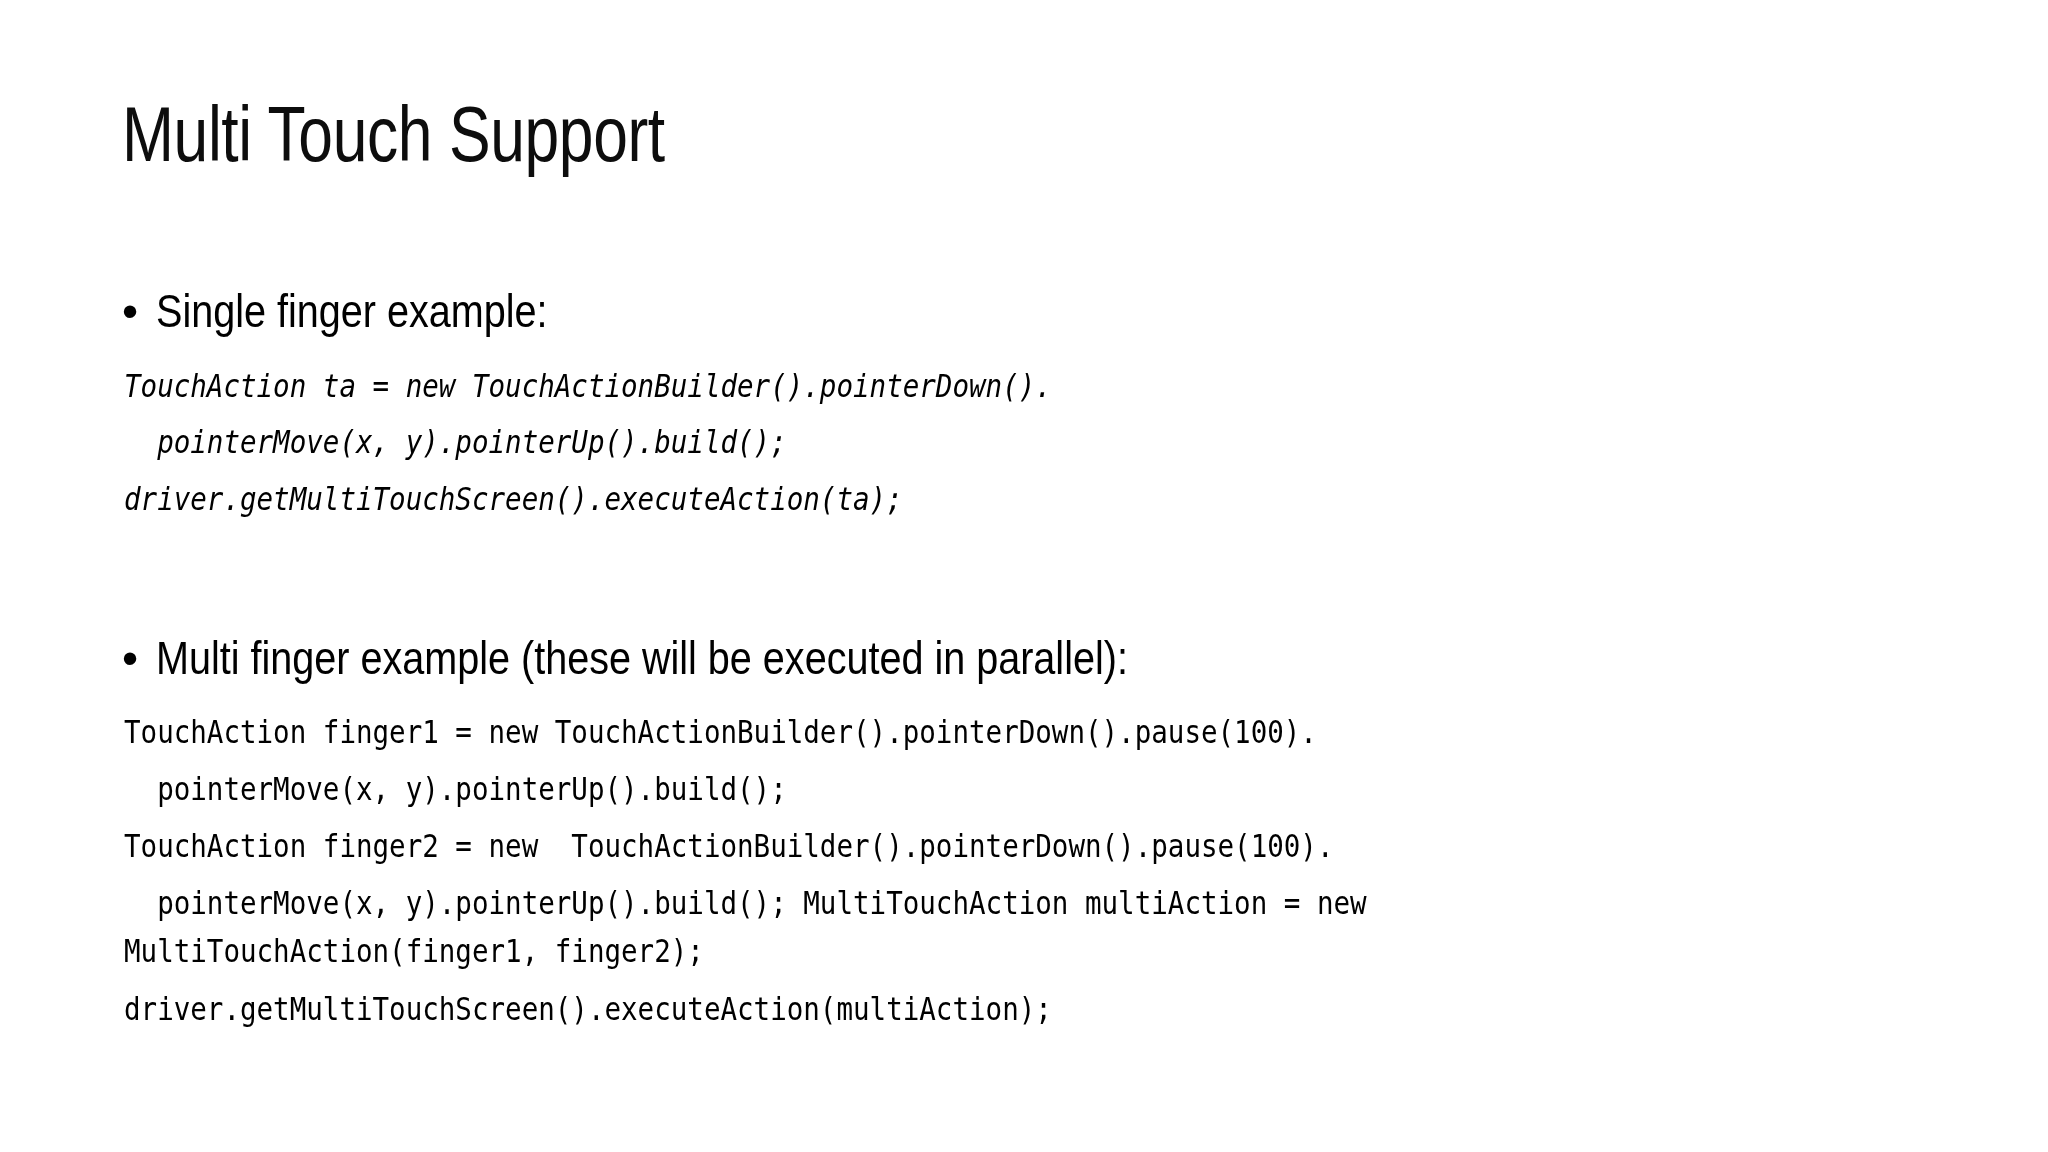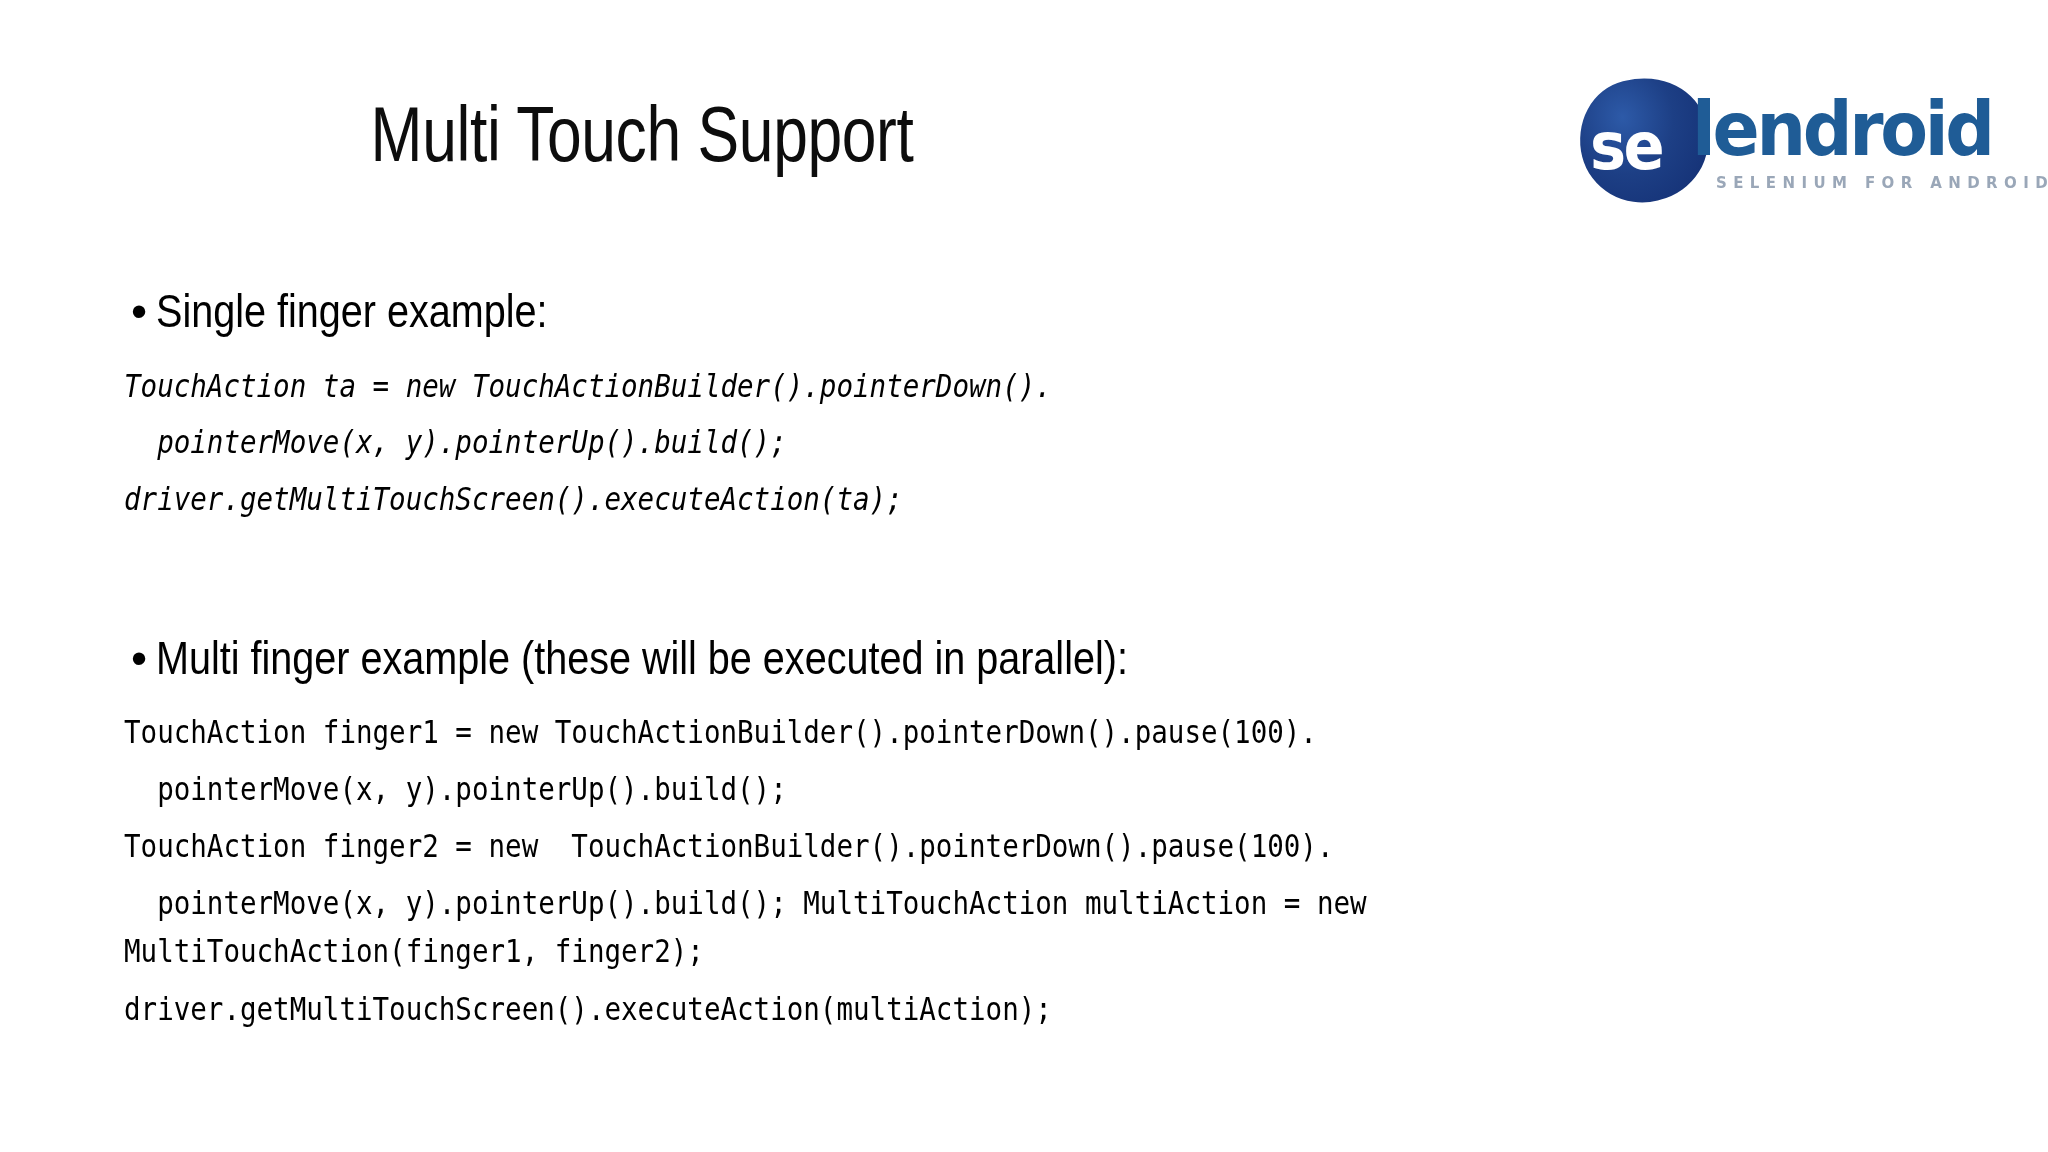--- a/index.html
+++ b/index.html
@@ -15,21 +15,20 @@
     color: #000000;
     position: relative;
   }
 
   .slide {
     position: absolute;
     left: 0; top: 0;
     width: 2048px;
     height: 1152px;
     background: #ffffff;
-    text-align: center;
   }
 
   
   .slide-title {
     position: absolute;
     left: 122px;
     top: 88px;
     width: 1300px;
     font-family: "Liberation Sans", sans-serif;
     font-size: 78px;
@@ -136,26 +135,20 @@
   .code-italic { font-style: italic; }
   .code-plain  { font-style: normal; }
 </style>
 </head>
 <body>
 
 <div class="slide">
 
   <div class="slide-title">Multi Touch Support</div>
 
-  <div class="logo">
-    <div class="logo-blob"></div>
-    <div class="logo-se">se</div>
-    <div class="logo-word">lendroid</div>
-    <div class="logo-tagline">SELENIUM FOR ANDROID</div>
-  </div>
 
   <div class="bullet-row" style="left:122px; top:285px;">
     <span class="bullet-dot">•</span>
     <span class="bullet-text">Single finger example:</span>
   </div>
 
   <div class="code-line code-italic" style="left:124px; top:368px;">TouchAction ta = new TouchActionBuilder().pointerDown().</div>
   <div class="code-line code-italic" style="left:124px; top:424px;">  pointerMove(x, y).pointerUp().build();</div>
   <div class="code-line code-italic" style="left:124px; top:481px;">driver.getMultiTouchScreen().executeAction(ta);</div>
 

